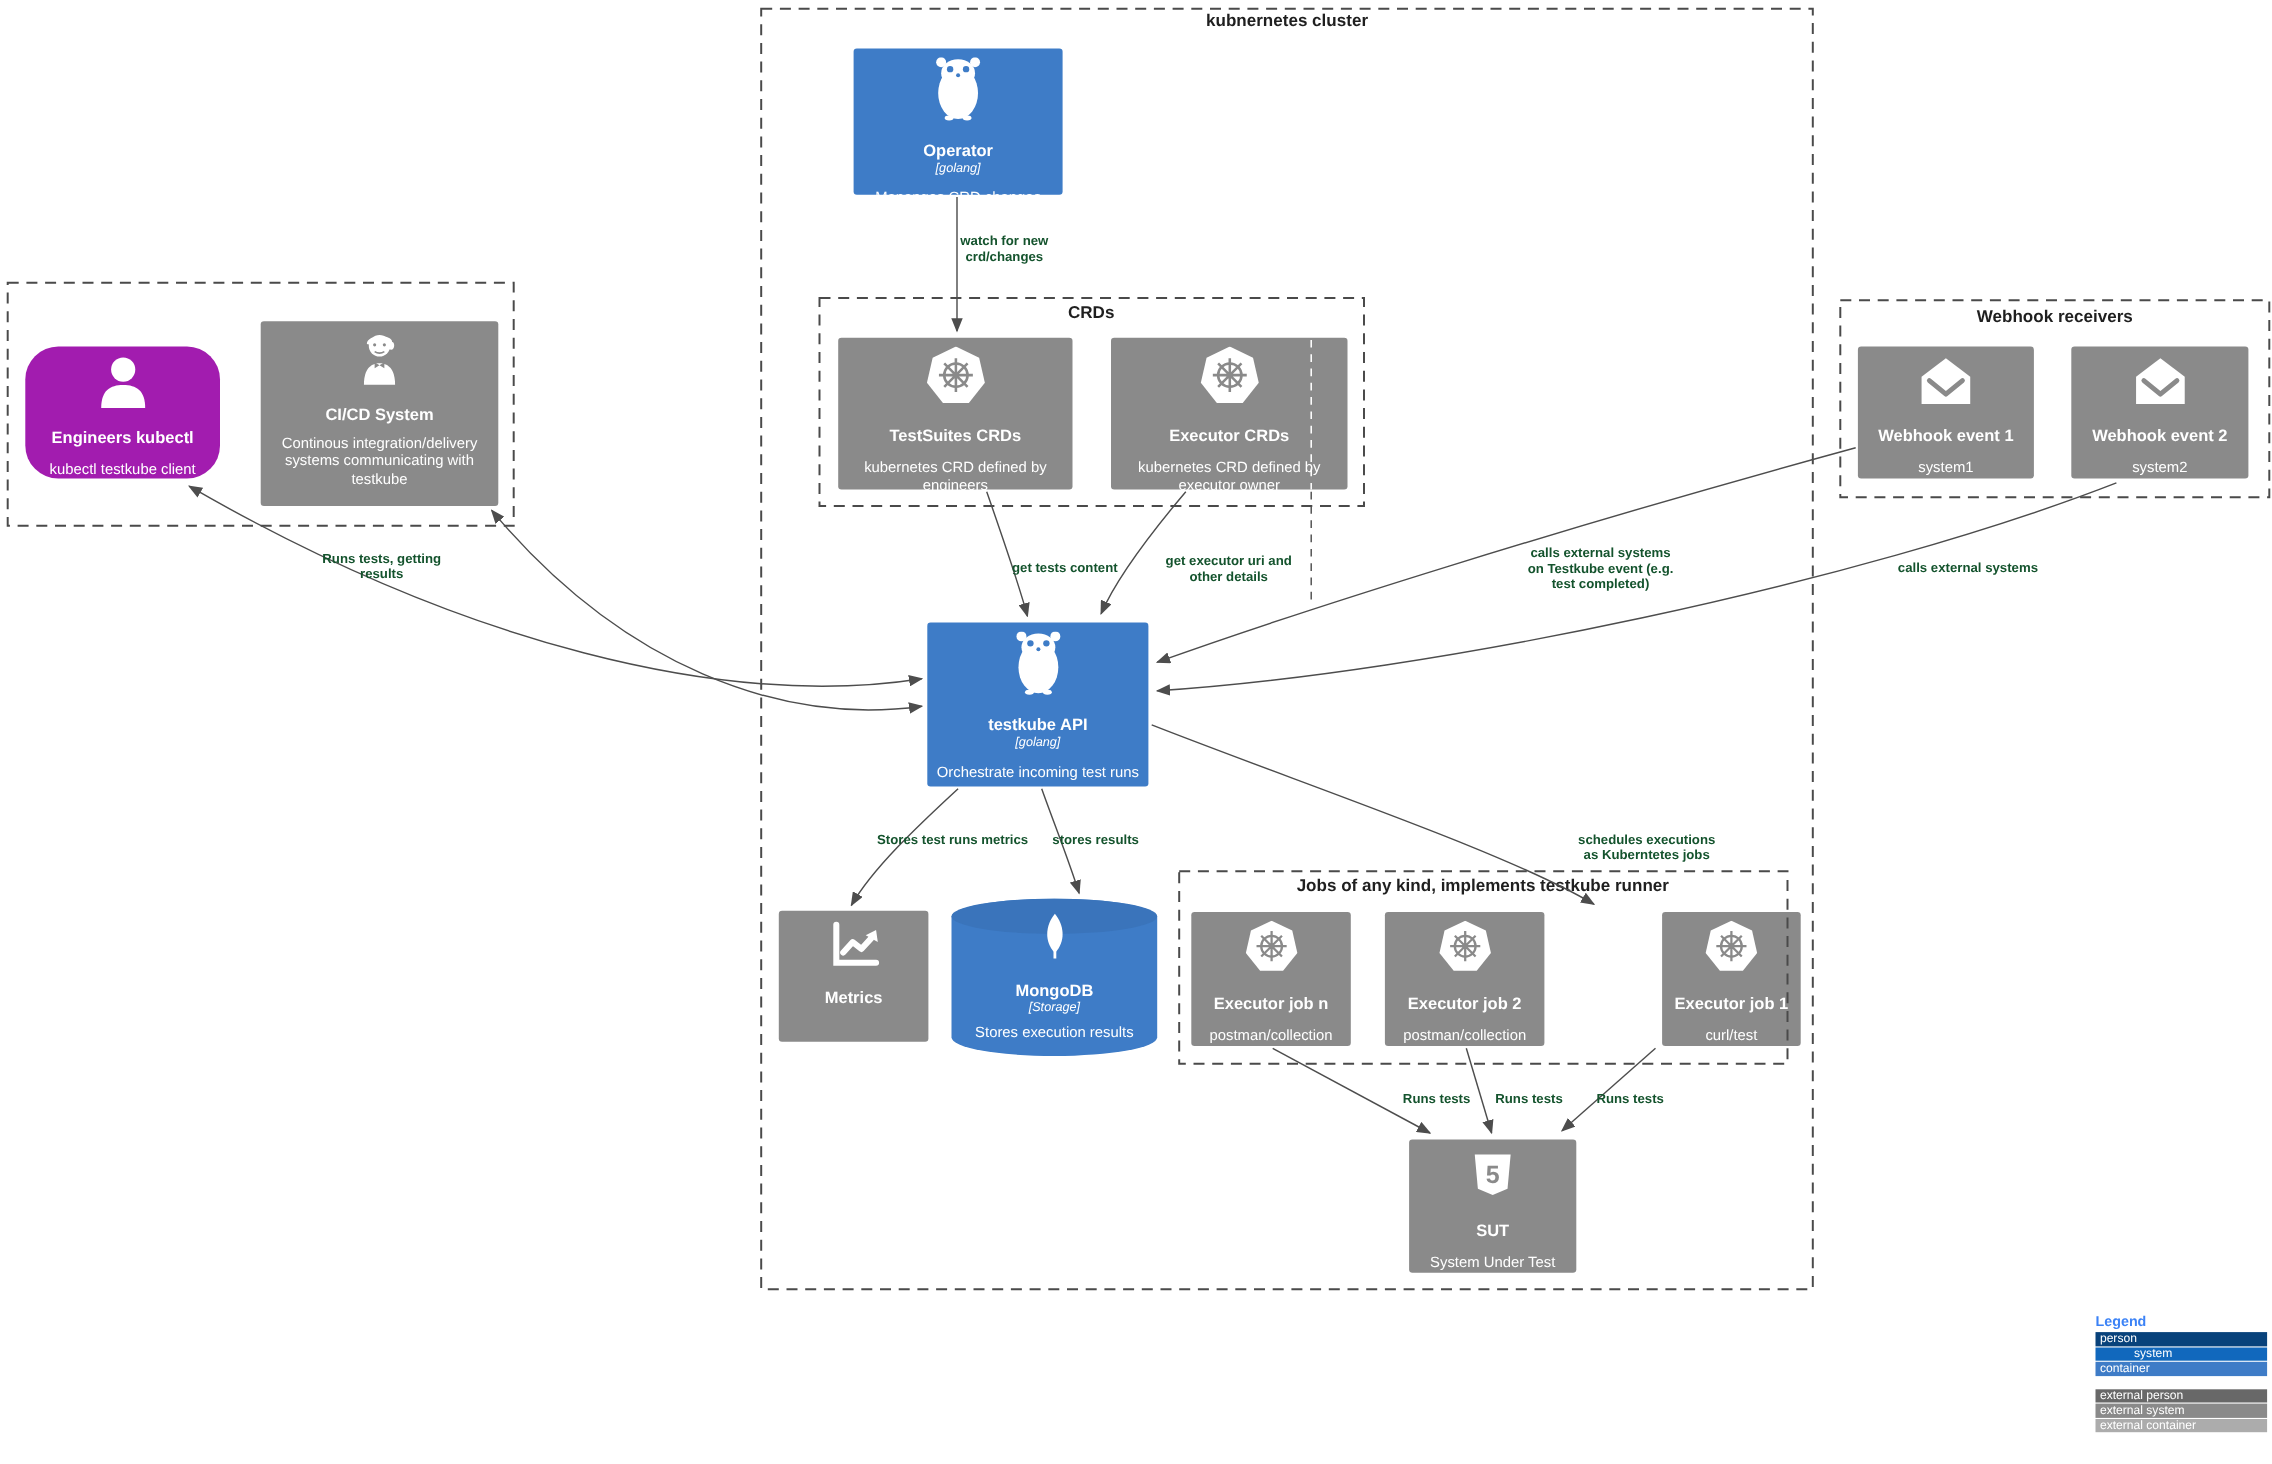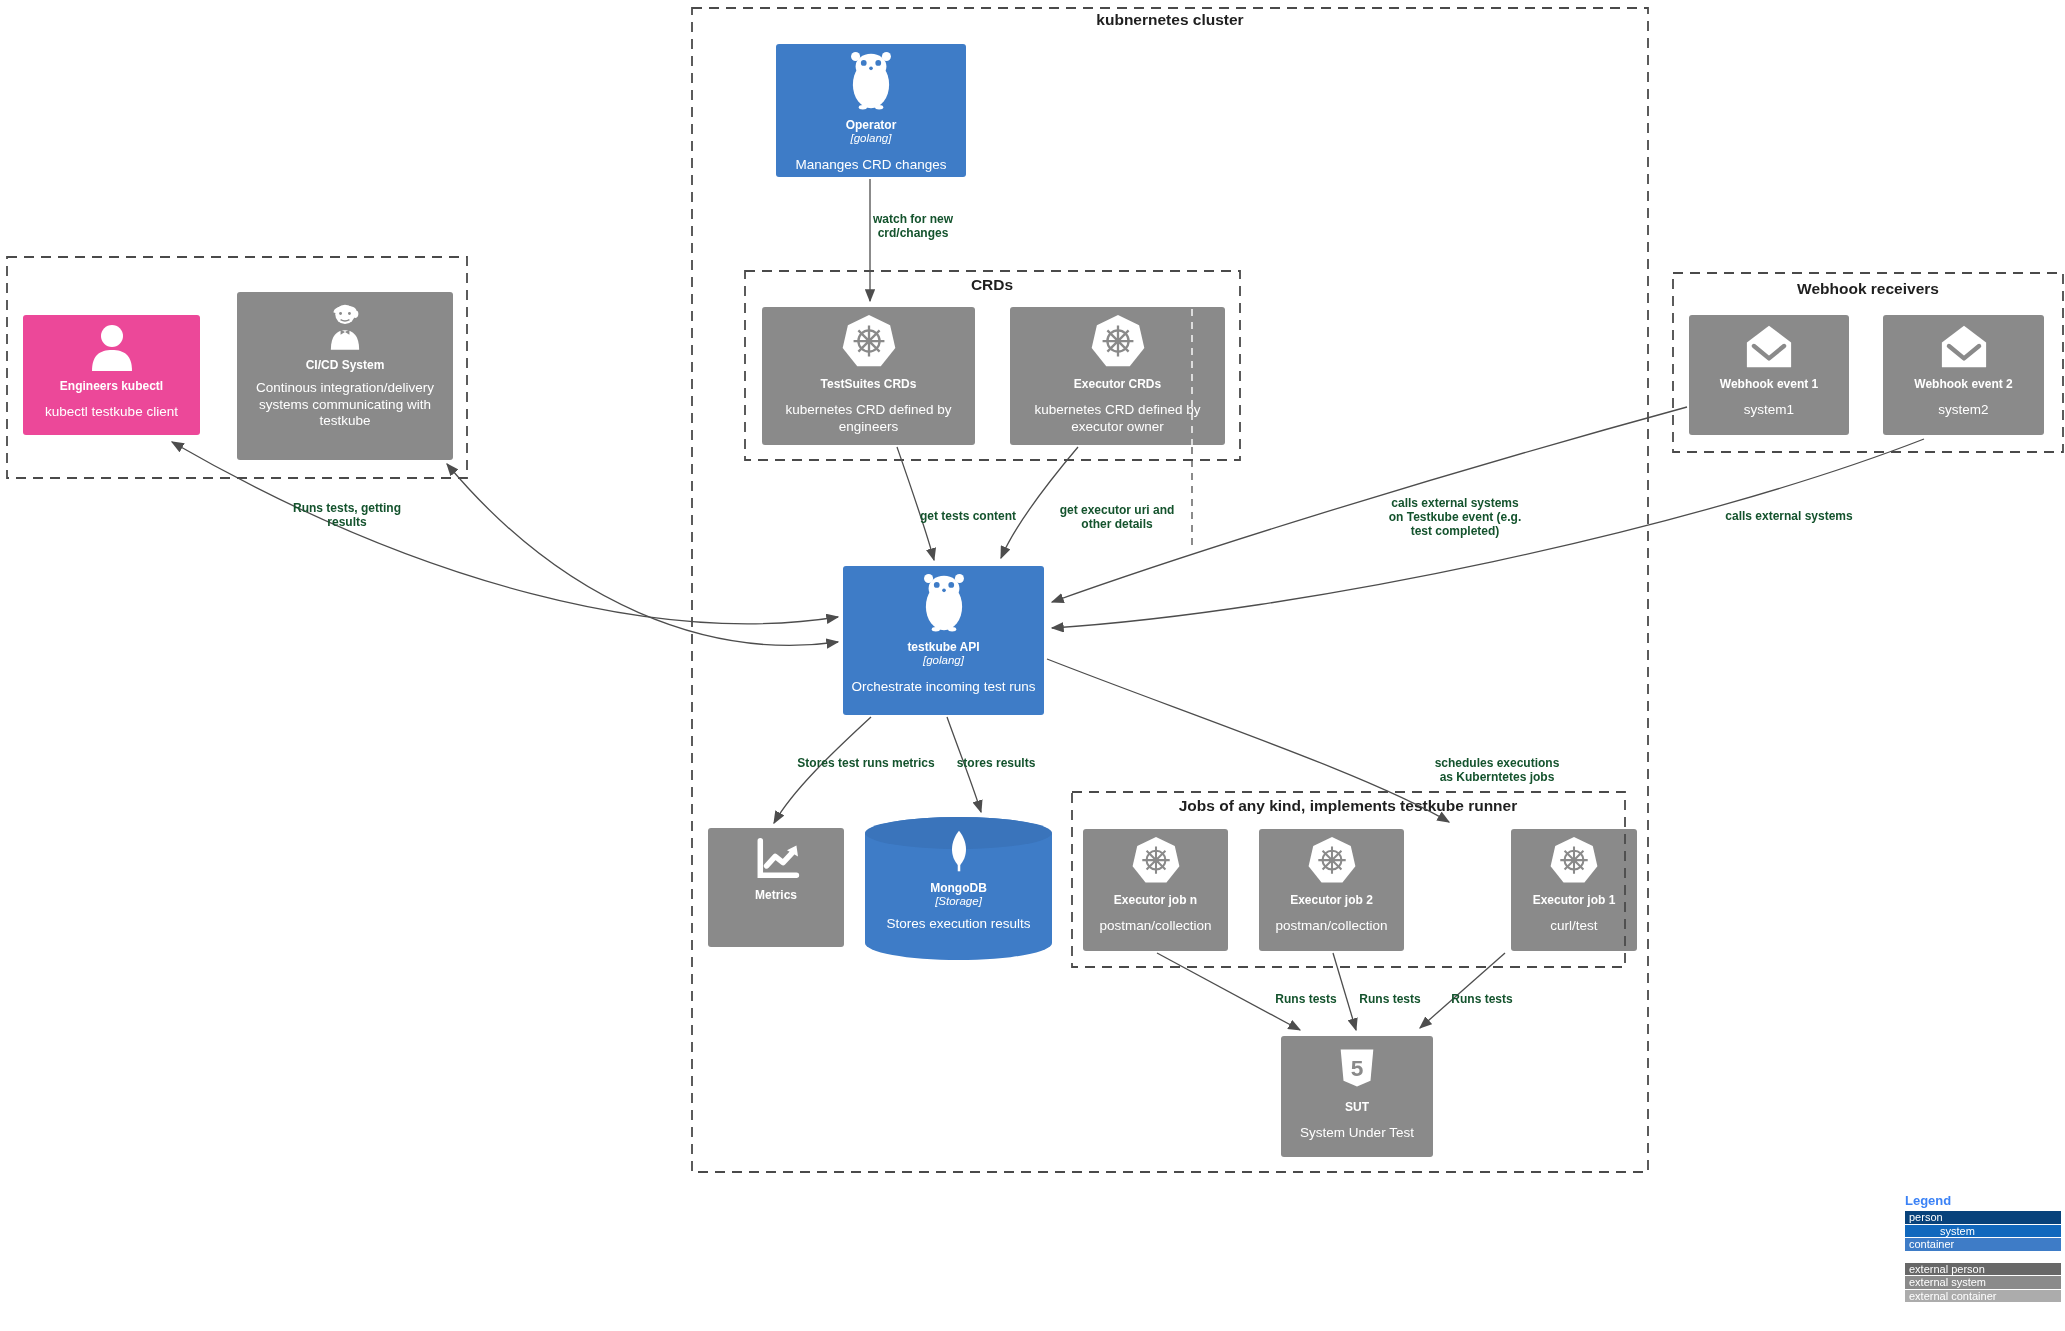--- a/index.html
+++ b/index.html
@@ -3,23 +3,23 @@
 <meta charset="utf-8">
 <style>
   html,body{margin:0;padding:0;background:#fff;}
   body{width:2065px;height:1331px;position:relative;overflow:hidden;
        font-family:"Liberation Sans",sans-serif;}
   
   .node{position:absolute;display:flex;flex-direction:column;align-items:center;
         text-align:center;color:#fff;border-radius:3px;z-index:1;box-sizing:border-box;}
   .blue{background:#3e7cc7;}
   .gray{background:#8a8a8a;}
-  .dark{background:#ec4899;}
+  .dark{background:#a21caf;border-radius:30px;}
   .node .icon{margin-top:8px;flex:0 0 auto;}
-  .node .title{font-weight:bold;font-size:12px;line-height:1.12;margin-top:9px;padding:0 4px;}
+  .node .title{font-weight:bold;font-size:15px;line-height:1.12;margin-top:20px;padding:0 4px;}
   .node .sub{font-size:11.5px;font-style:italic;line-height:1.2;}
   .node .desc{font-size:13.5px;line-height:1.22;margin-top:11px;padding:0 8px;}
   .n-cicd .desc{margin-top:8px;}
   .n-metrics .desc{font-size:18px;margin-top:48px;}
   
   .cylnode{border-radius:50% / 17px;}
   .cylrim{position:absolute;top:0;left:0;width:100%;height:32px;border-radius:50%;
           background:#3a74bb;z-index:0;}
   .cylnode .icon,.cylnode .title,.cylnode .sub,.cylnode .desc{position:relative;z-index:1;}
   .cylnode .icon{margin-top:12px;}

